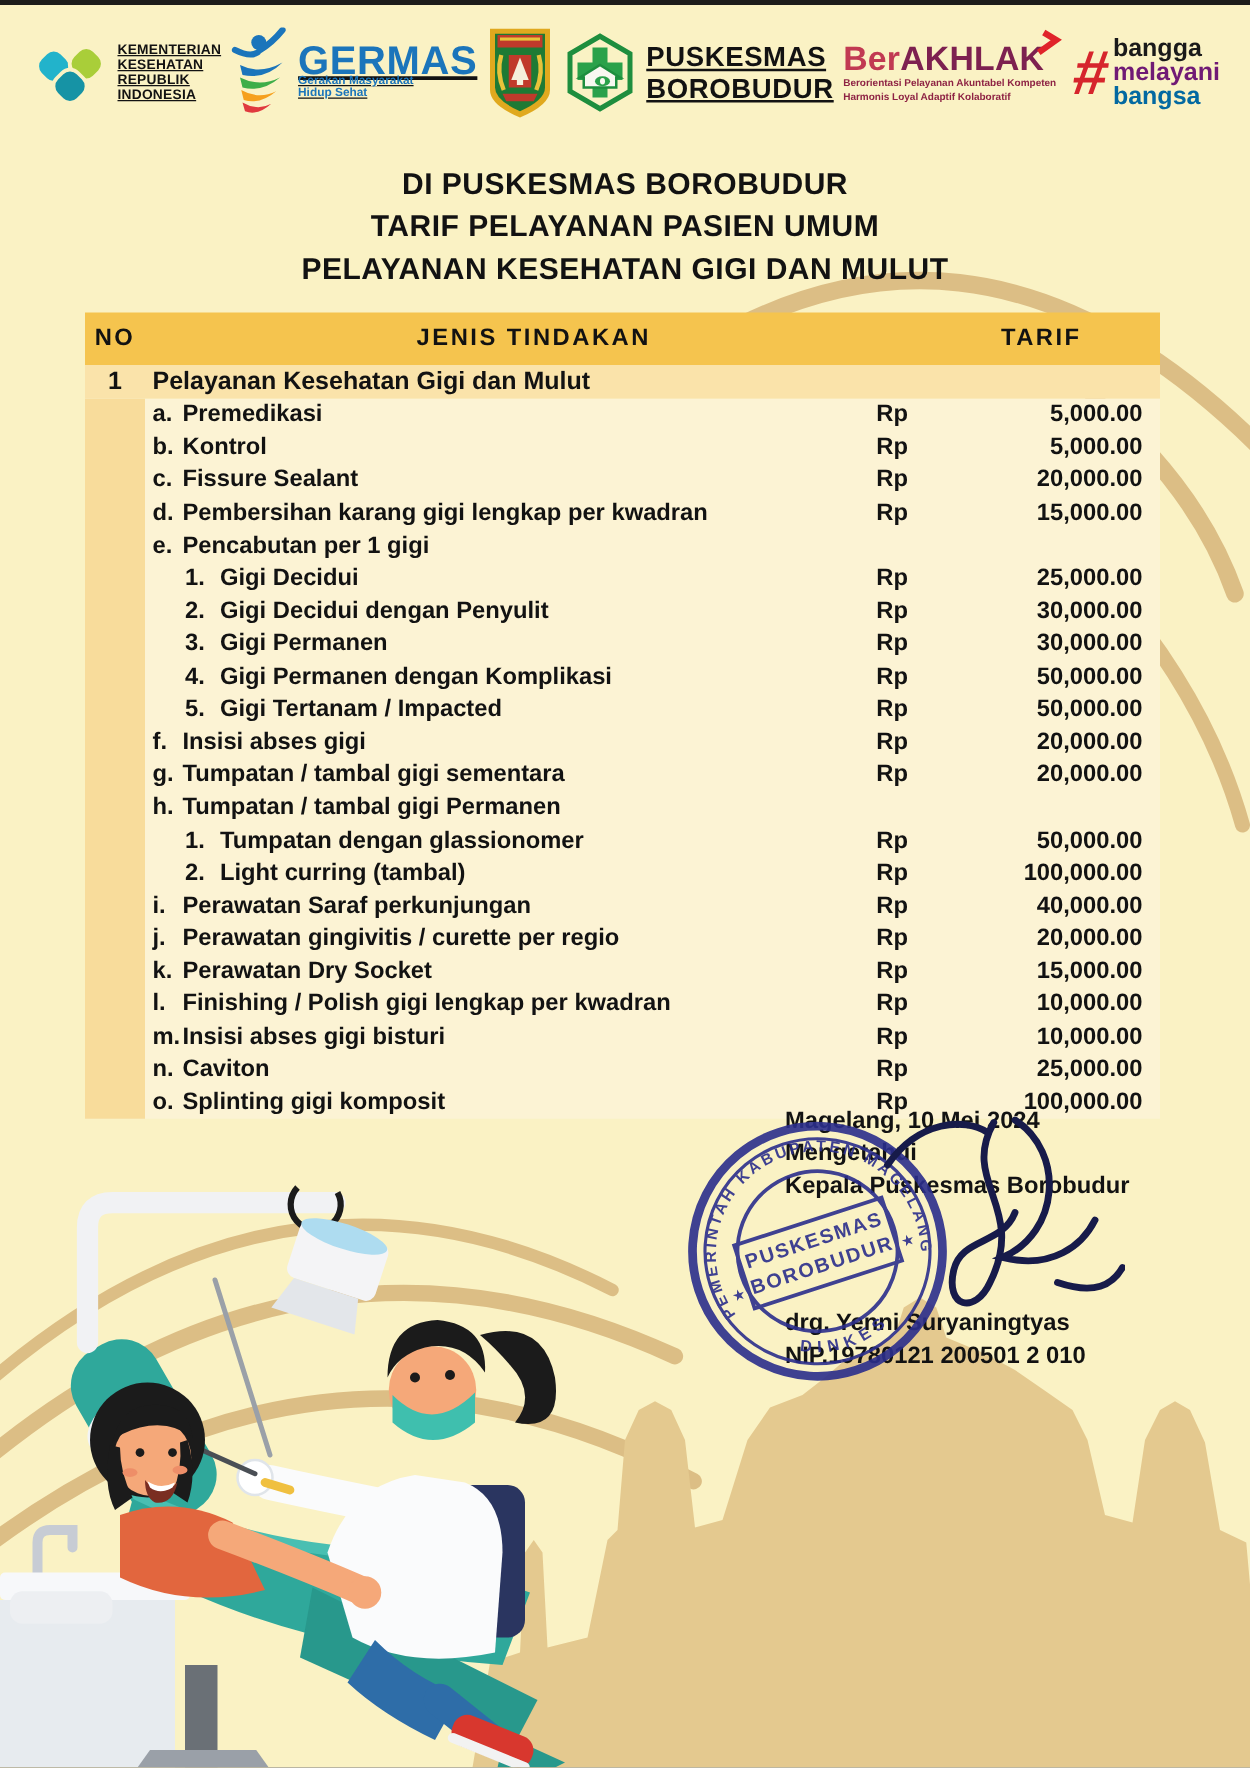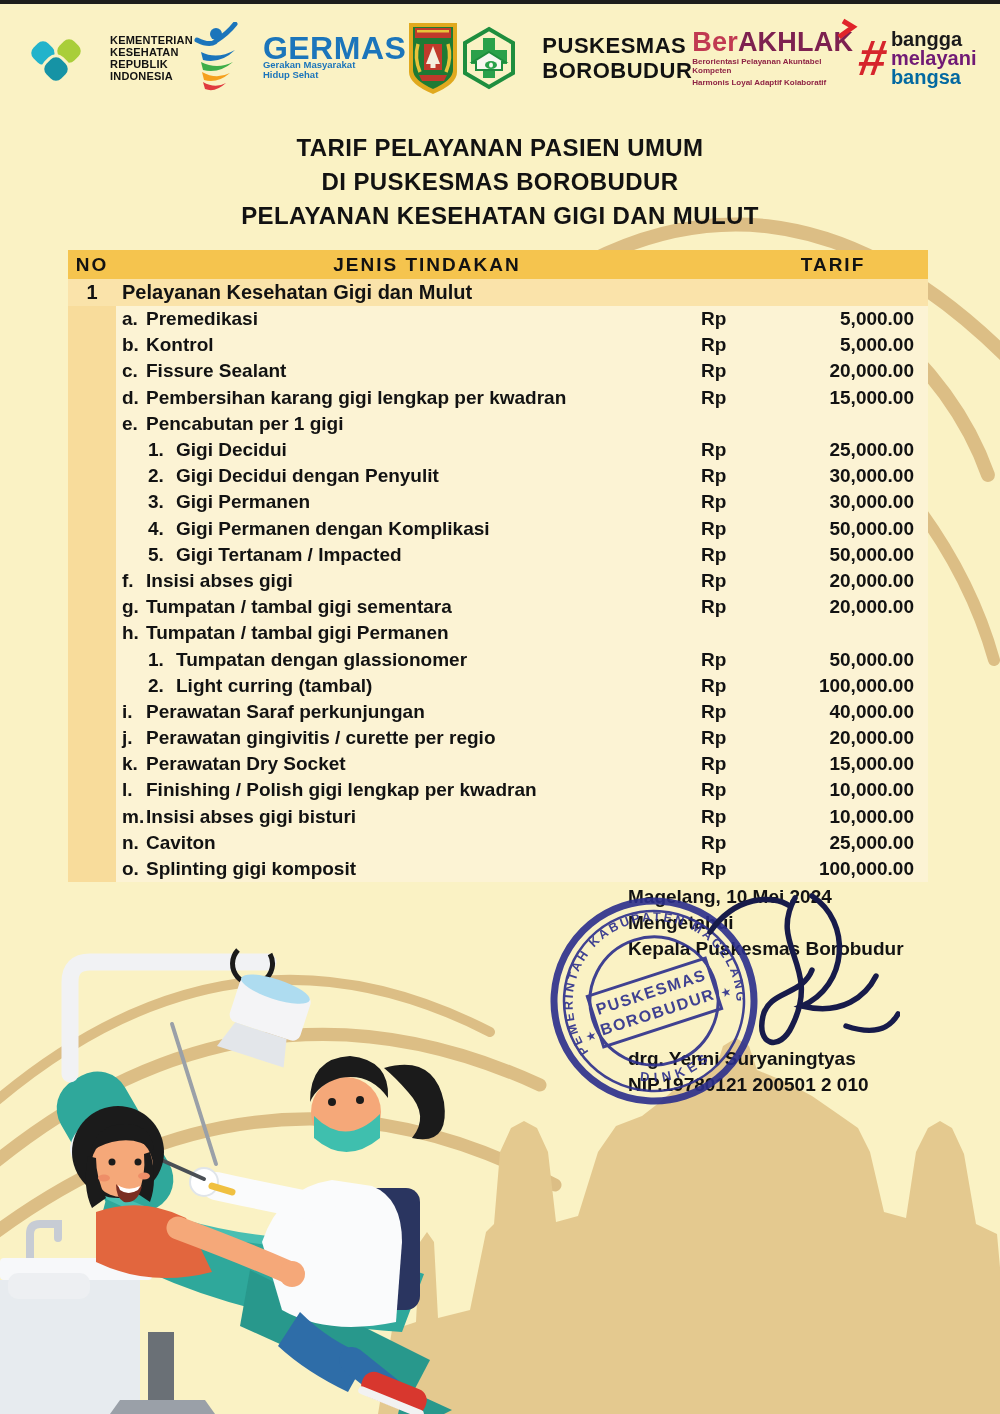--- a/index.html
+++ b/index.html
@@ -7,21 +7,21 @@
         overflow:hidden;font-family:"Liberation Sans",sans-serif;color:#121212;}
   .edge-top{position:absolute;top:0;left:0;width:100%;height:4px;background:#1d1d1b;}
   svg{display:block;}
 
   
   .bg-decor{position:absolute;inset:0;z-index:0;}
 
   
   .logos{position:absolute;top:12px;left:28px;right:24px;height:92px;z-index:3;
          display:flex;align-items:center;justify-content:space-between;}
-  .logo{display:flex;align-items:center;gap:24px;}
+  .logo{display:flex;align-items:center;gap:8px;text-decoration:underline;}
   .kemenkes-text{font-size:11px;line-height:12px;font-weight:bold;letter-spacing:.2px;}
   .germas-text .g-title{font-size:32px;line-height:24px;font-weight:bold;color:#1B75BB;letter-spacing:.5px;}
   .germas-text .g-sub{font-size:9.5px;line-height:10.5px;font-weight:bold;color:#1B75BB;}
   .pusk-text{font-size:22px;line-height:25px;font-weight:bold;letter-spacing:.5px;}
   .berakhlak{position:relative;padding-right:6px;}
   .ba-title{font-size:27px;line-height:26px;font-weight:bold;letter-spacing:.2px;}
   .ba-pre{color:#C13A52;}
   .ba-main{color:#7D2150;}
   .ba-arrow{position:absolute;top:-12px;right:-2px;}
   .ba-sub{font-size:8px;line-height:9.5px;font-weight:bold;color:#8E2344;margin-top:2px;}
@@ -29,21 +29,21 @@
   .hashtag{font-size:50px;font-weight:bold;color:#D6252C;transform:skewX(-8deg);line-height:40px;}
   .bangga-words{font-size:20px;line-height:19px;font-weight:bold;}
   .bw1{color:#1A1A1A;}.bw2{color:#701a75;}.bw3{color:#0369a1;}
 
   
   .title{position:absolute;top:131px;left:0;width:100%;text-align:center;z-index:2;}
   .title div{font-size:24px;line-height:34px;font-weight:bold;letter-spacing:.4px;}
 
   
   .price-table{position:absolute;left:68px;top:250px;width:860px;z-index:2;font-weight:bold;}
-  .t-head{display:flex;height:29px;background:#F5C44E;align-items:center;font-size:19px;letter-spacing:2px;}
+  .t-head{display:flex;height:42px;background:#F5C44E;align-items:center;font-size:19px;letter-spacing:2px;}
   .h-no{width:48px;text-align:center;}
   .h-jenis{flex:1;text-align:center;}
   .h-tarif{width:190px;text-align:center;}
   .t-section{display:flex;height:27px;background:#FAE3AA;align-items:center;font-size:20px;}
   .s-no{width:48px;text-align:center;}
   .s-label{flex:1;padding-left:6px;}
   .t-body{position:relative;background:#FCF3D4;}
   .no-strip{position:absolute;left:0;top:0;bottom:0;width:48px;background:#F8DC9B;}
   .t-row{position:relative;display:flex;height:26.2px;align-items:center;font-size:19px;}
   .c-no{width:48px;}
@@ -172,22 +172,22 @@
       <div class="hashtag">#</div>
       <div class="bangga-words">
         <div class="bw1">bangga</div>
         <div class="bw2">melayani</div>
         <div class="bw3">bangsa</div>
       </div>
     </div>
   </div>
 
   <div class="title">
+    <div>DI PUSKESMAS BOROBUDUR</div>
     <div>TARIF PELAYANAN PASIEN UMUM</div>
-    <div>DI PUSKESMAS BOROBUDUR</div>
     <div>PELAYANAN KESEHATAN GIGI DAN MULUT</div>
   </div>
 
   <div class="price-table">
     <div class="t-head">
       <div class="h-no">NO</div>
       <div class="h-jenis">JENIS TINDAKAN</div>
       <div class="h-tarif">TARIF</div>
     </div>
     <div class="t-section">

